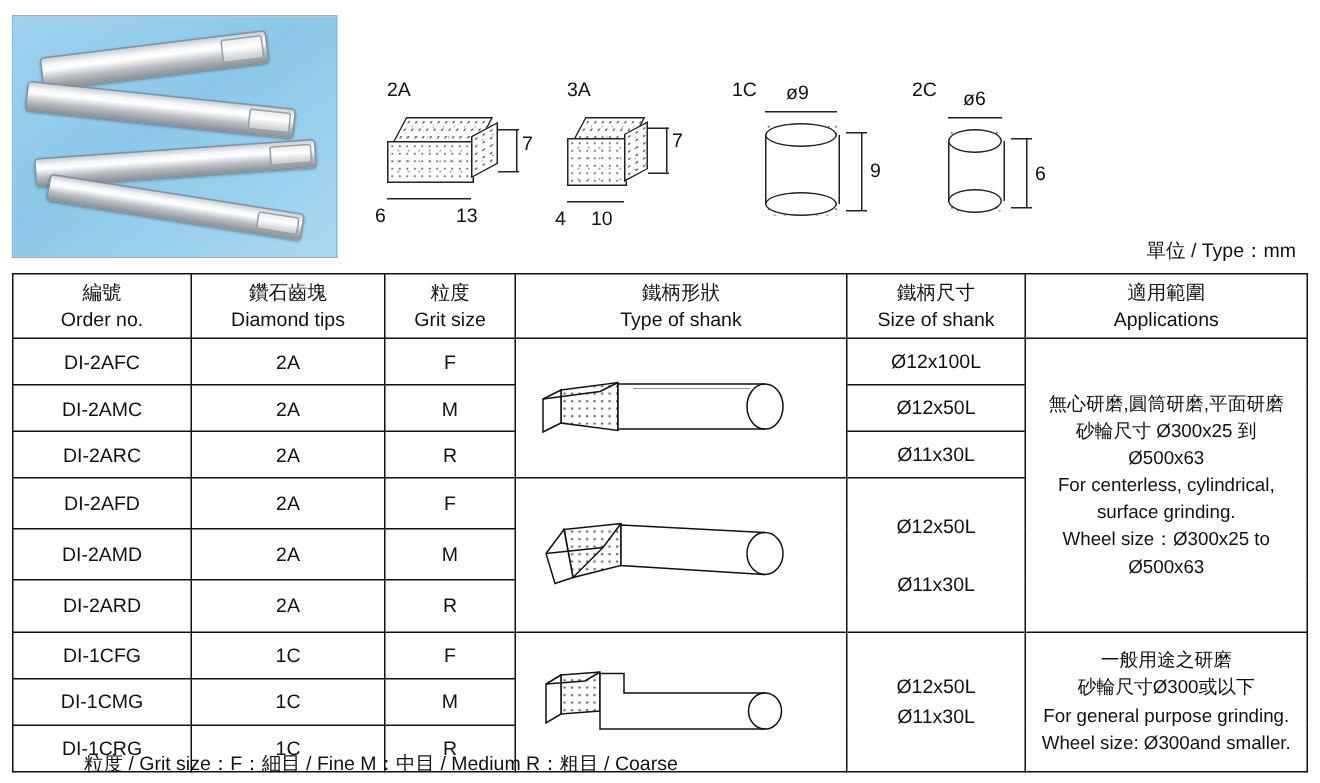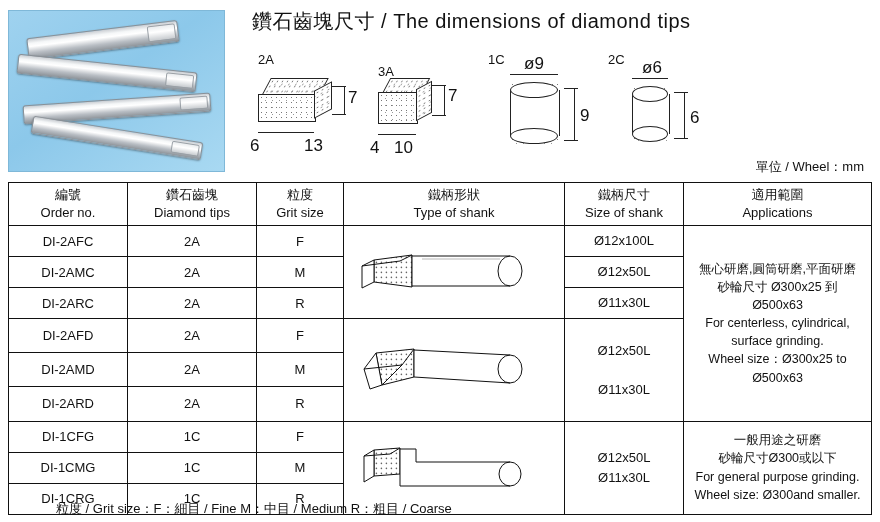--- a/index.html
+++ b/index.html
@@ -44,21 +44,21 @@
     white-space:nowrap;
   }
   .unitline{
     position:absolute;right:16px;top:158px;
     font-size:13px;color:#111;
   }
 
   
   .fig{position:absolute;}
   .figlabel{position:absolute;font-size:13px;color:#111;}
-  .dimtext{position:absolute;font-size:17px;color:#111;}
+  .dimtext{position:absolute;font-size:13px;color:#111;}
 
   .blockbox{
     position:absolute;
     background:#fff;
     border:1px solid #222;
   }
   .speckle{
     background-image:
       radial-gradient(#777 0.7px, transparent 0.8px),
       radial-gradient(#999 0.6px, transparent 0.7px);
@@ -130,41 +130,40 @@
         <div class="tipblk"></div>
       </div>
     <div class="rod r3">
         <div class="tipblk"></div>
       </div>
     <div class="rod r4">
         <div class="tipblk"></div>
       </div>
   </div>
 
-  <div class="maintitle">鑽石齒塊尺寸 / The dimensions of diamond tips</div>
 
   <div class="fig" style="left:258px;top:52px;width:110px;height:110px;">
     <div class="figlabel" style="left:0;top:0;">2A</div>
 
     <div class="blockbox speckle" style="left:8px;top:26px;width:56px;height:16px;transform:skewX(-28deg);"></div>
     <div class="blockbox speckle" style="left:0px;top:42px;width:56px;height:26px;"></div>
     <div class="blockbox speckle" style="left:56px;top:34px;width:16px;height:26px;transform:skewY(-28deg);"></div>
 
     <div class="ln lnv" style="left:86px;top:34px;height:28px;"></div>
     <div class="ln lnh" style="left:74px;top:34px;width:14px;"></div>
     <div class="ln lnh" style="left:74px;top:62px;width:14px;"></div>
     <div class="dimtext" style="left:90px;top:36px;">7</div>
 
     <div class="ln lnh" style="left:0px;top:80px;width:56px;"></div>
     <div class="dimtext" style="left:-8px;top:84px;">6</div>
     <div class="dimtext" style="left:22px;top:84px;margin-left:24px;">13</div>
   </div>
 
   <div class="fig" style="left:378px;top:52px;width:110px;height:110px;">
-    <div class="figlabel" style="left:0;top:12px;">3A</div>
+    <div class="figlabel" style="left:0;top:0;">3A</div>
     <div class="blockbox speckle" style="left:8px;top:26px;width:38px;height:14px;transform:skewX(-28deg);"></div>
     <div class="blockbox speckle" style="left:0px;top:40px;width:38px;height:30px;"></div>
     <div class="blockbox speckle" style="left:38px;top:33px;width:14px;height:30px;transform:skewY(-28deg);"></div>
     <div class="ln lnv" style="left:66px;top:33px;height:30px;"></div>
     <div class="ln lnh" style="left:54px;top:33px;width:14px;"></div>
     <div class="ln lnh" style="left:54px;top:63px;width:14px;"></div>
     <div class="dimtext" style="left:70px;top:34px;">7</div>
     <div class="ln lnh" style="left:0px;top:82px;width:38px;"></div>
     <div class="dimtext" style="left:-8px;top:86px;">4</div>
     <div class="dimtext" style="left:16px;top:86px;">10</div>
@@ -193,21 +192,21 @@
       <div class="body"></div>
       <div class="eltop"></div>
       <div class="elbot"></div>
     </div>
     <div class="ln lnv" style="left:76px;top:40px;height:46px;"></div>
     <div class="ln lnh" style="left:66px;top:40px;width:14px;"></div>
     <div class="ln lnh" style="left:66px;top:86px;width:14px;"></div>
     <div class="dimtext" style="left:82px;top:56px;">6</div>
   </div>
 
-  <div class="unitline">單位 / Wheel：mm</div>
+  <div class="unitline">單位 / Type：mm</div>
 </div>
 
 <table class="main">
   <thead>
     <tr>
       <th style="width:110px;">
         <div>編號</div>
         <div>Order no.</div>
       </th>
       <th style="width:120px;">

